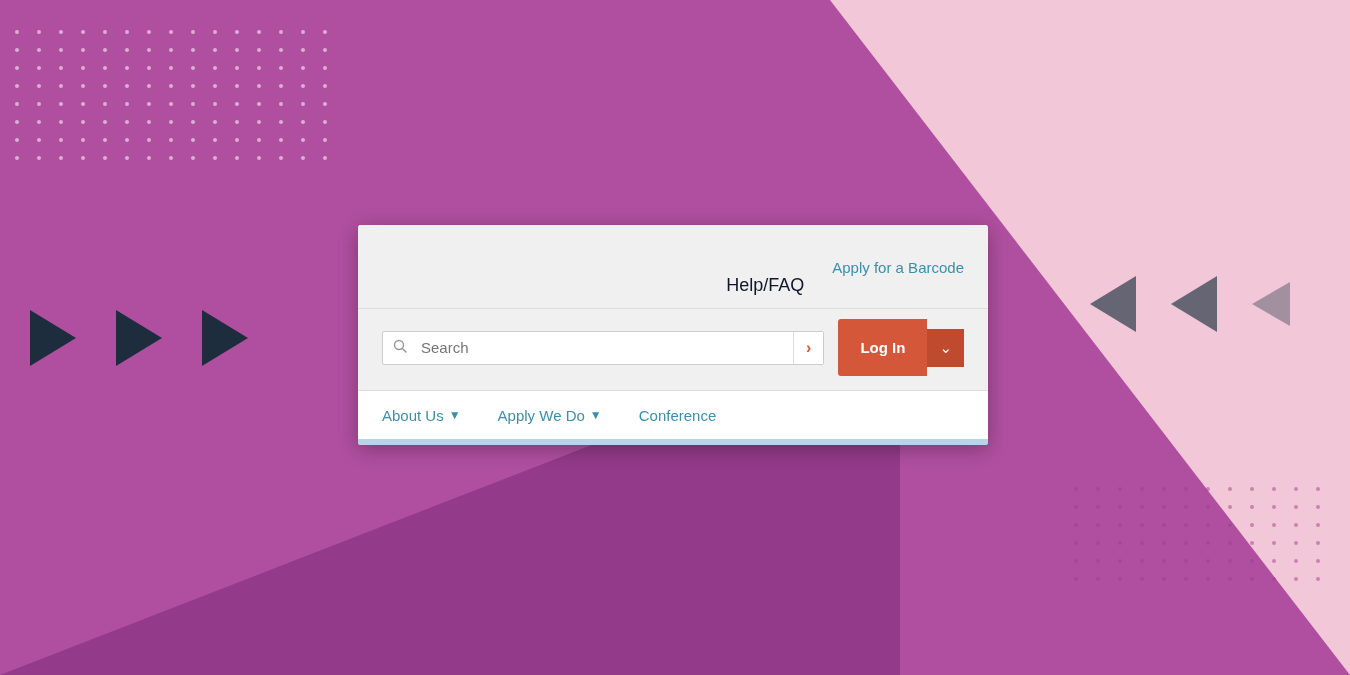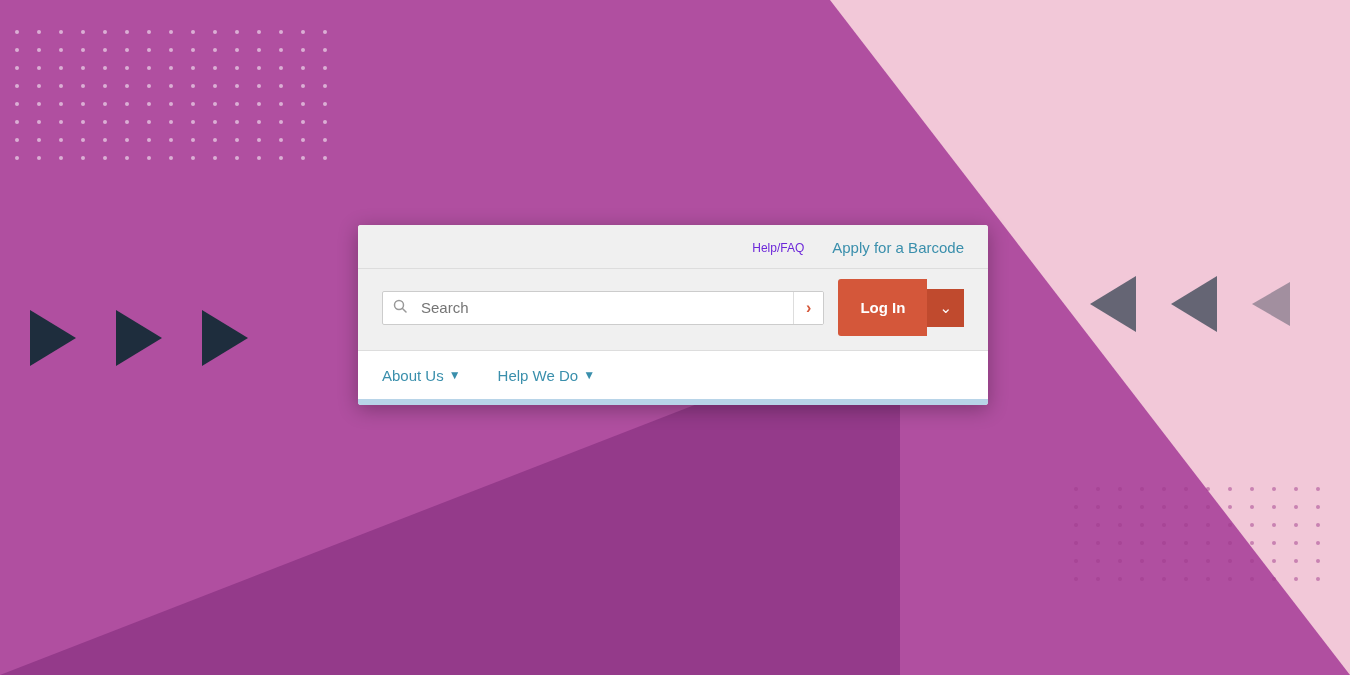--- a/index.html
+++ b/index.html
@@ -130,24 +130,25 @@
       background: #f0f0f0;
       padding: 14px 24px 12px;
       display: flex;
       justify-content: flex-end;
       align-items: center;
       gap: 28px;
       border-bottom: 1px solid #ddd;
     }
 
     .utility-link {
-      color: #6d28d9;
-      font-size: 12px;
+      color: #0f172a;
+      font-size: 18px;
       text-decoration: none;
       cursor: pointer;
+      margin-top: 36px;
     }
 
     .apply-barcode-link {
       color: #3a8fac;
       font-size: 15px;
       font-weight: 500;
       cursor: pointer;
     }
 
     
@@ -552,19 +553,22 @@
       </button>
     </div>
   </div>
 
   <div class="nav-bar">
     <div class="nav-item">
       <span>About Us</span>
       <span class="nav-chevron">▼</span>
     </div>
     <div class="nav-item">
-      <span>Help We Do</span>
+      <span>Apply We Do</span>
       <span class="nav-chevron">▼</span>
     </div>
+    <div class="nav-item">
+      <span>Conference</span>
+    </div>
   </div>
 
   <div class="highlight-bar"></div>
 </div>
 
 </body></html>

